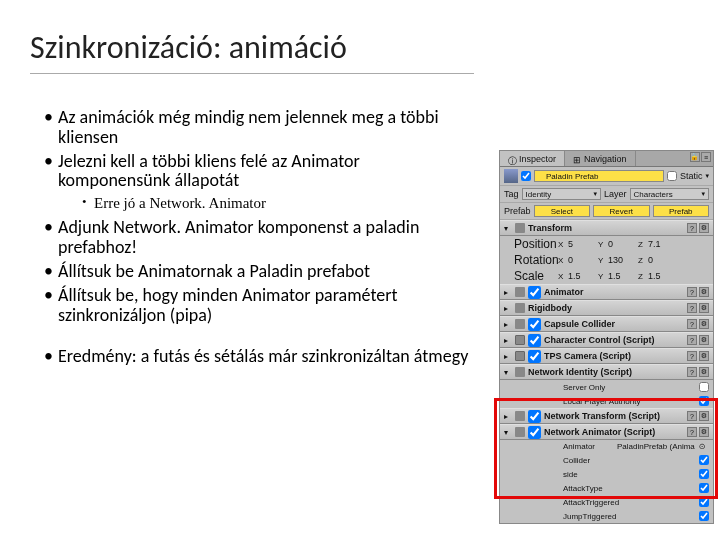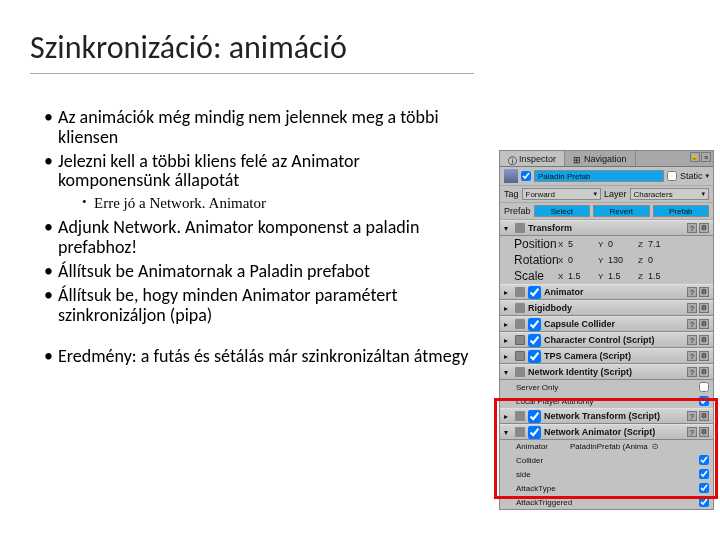--- a/index.html
+++ b/index.html
@@ -65,22 +65,22 @@
   }
   .tab.inactive { background: #a8a8a8; }
   .mini-icon { width: 8px; height: 8px; display: inline-block; }
   .row {
     display: flex; align-items: center; padding: 2px 4px;
     border-bottom: 1px solid #a8a8a8; background: #c2c2c2;
     gap: 3px;
   }
   .row input[type=checkbox] { width: 10px; height: 10px; }
   .row .field {
-    background: #0ea5e9; border: 1px solid #888; height: 12px;
-    font-size: 8px; padding: 0 3px; display: flex; align-items: center;
+    background: #fde047; border: 1px solid #888; height: 12px;
+    font-size: 8px; padding: 0 11px; display: flex; align-items: center;
     flex: 1; min-width: 0; overflow: hidden; white-space: nowrap;
   }
   .row .lbl { flex-shrink: 0; }
   .dropdown {
     background: #ccc; border: 1px solid #888; height: 12px;
     font-size: 8px; padding: 0 3px; display: flex; align-items: center;
     justify-content: space-between; flex: 1;
   }
   .dropdown::after { content: "▾"; font-size: 7px; }
   .xform-row { display: flex; align-items: center; padding: 1px 4px 1px 14px; gap: 2px; }
@@ -93,21 +93,21 @@
     border-top: 1px solid #e0e0e0; border-bottom: 1px solid #888;
     padding: 2px 4px; gap: 3px; height: 16px;
   }
   .comp .arrow { width: 8px; font-size: 8px; }
   .comp .ic { width: 10px; height: 10px; display: inline-block; background: #888; border-radius: 1px; }
   .comp .name { font-weight: bold; font-size: 9px; flex: 1; white-space: nowrap; overflow: hidden; }
   .comp .gears { display: flex; gap: 2px; }
   .comp .gears span { width: 10px; height: 10px; background: #aaa; border: 1px solid #777; font-size: 7px; display:flex; align-items:center; justify-content:center;}
   .sub { padding: 2px 4px 2px 16px; display: flex; align-items: center; gap: 4px; font-size: 8px; }
   .sub input[type=checkbox]{ width:10px; height:10px; }
-  .sub .lbl { flex: 1; }
+  .sub .lbl { flex: 1; margin-left: 47px; }
 
   .highlight-box {
     position: absolute; border: 3px solid #e30808; pointer-events: none;
   }
   .ic-cube{background:linear-gradient(#89c, #568);}
   .ic-anim{background:linear-gradient(#6eaecf,#3a7aa0);}
   .ic-rigid{background:linear-gradient(#9c6,#5a3);}
   .ic-cap{background:linear-gradient(#8c8,#4a4);}
   .ic-script{background:#fff;border:1px solid #666;}
   .ic-net{background:linear-gradient(#a8c,#648);}
@@ -159,21 +159,21 @@
     <span class="ic ic-cube" style="width:14px;height:14px;"></span>
     <input type="checkbox" checked="" style="">
     <div class="field">Paladin Prefab</div>
     <input type="checkbox" style="">
     <span class="lbl">Static</span>
     <span style="font-size:7px;">▾</span>
   </div>
   <div class="row">
     <span class="lbl">Tag</span>
     <div class="dropdown">
-        <span>Forward</span>
+        <span>Identity</span>
       </div>
     <span class="lbl">Layer</span>
     <div class="dropdown">
         <span>Characters</span>
       </div>
   </div>
   <div class="row">
     <span class="lbl">Prefab</span>
     <div class="field" style="text-align:center;justify-content:center;">Select</div>
     <div class="field" style="text-align:left;justify-content:center;">Revert</div>
@@ -319,16 +319,20 @@
         <input type="checkbox" checked="" style="">
       </div>
     <div class="sub">
         <span class="lbl">AttackType</span>
         <input type="checkbox" checked="" style="">
       </div>
     <div class="sub">
         <span class="lbl">AttackTriggered</span>
         <input type="checkbox" checked="" style="">
       </div>
+    <div class="sub">
+        <span class="lbl">JumpTriggered</span>
+        <input type="checkbox" checked="" style="">
+      </div>
   </div>
 </div>
 
 <div class="highlight-box" style="left:494px; top:398px; width:224px; height:101px;"></div>
 
 </body></html>

